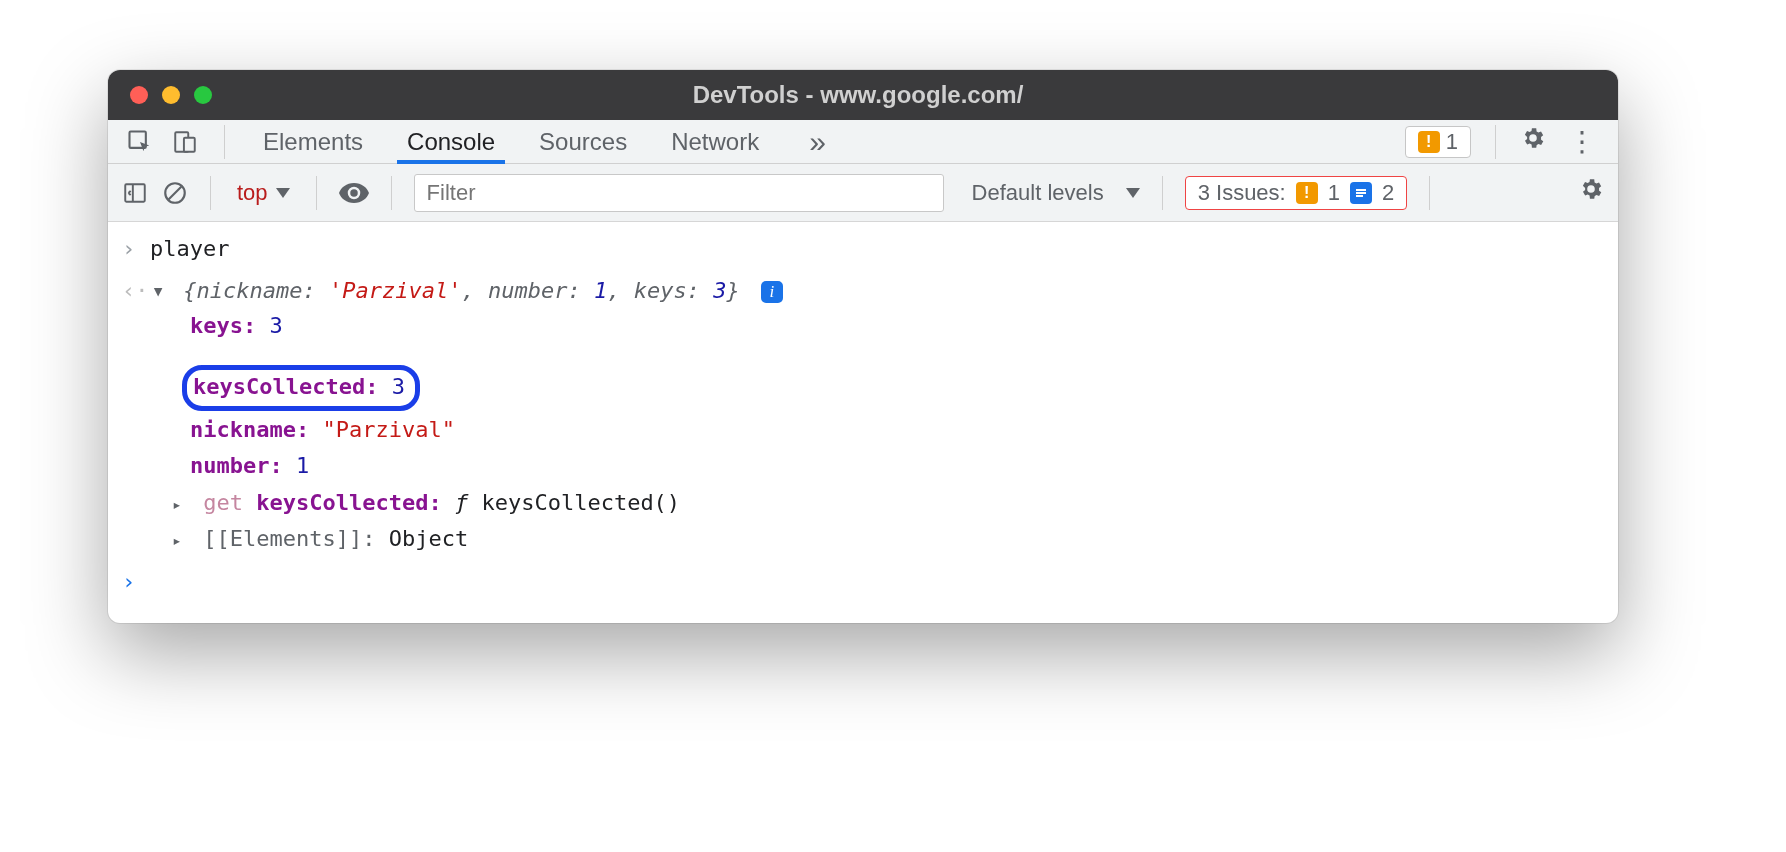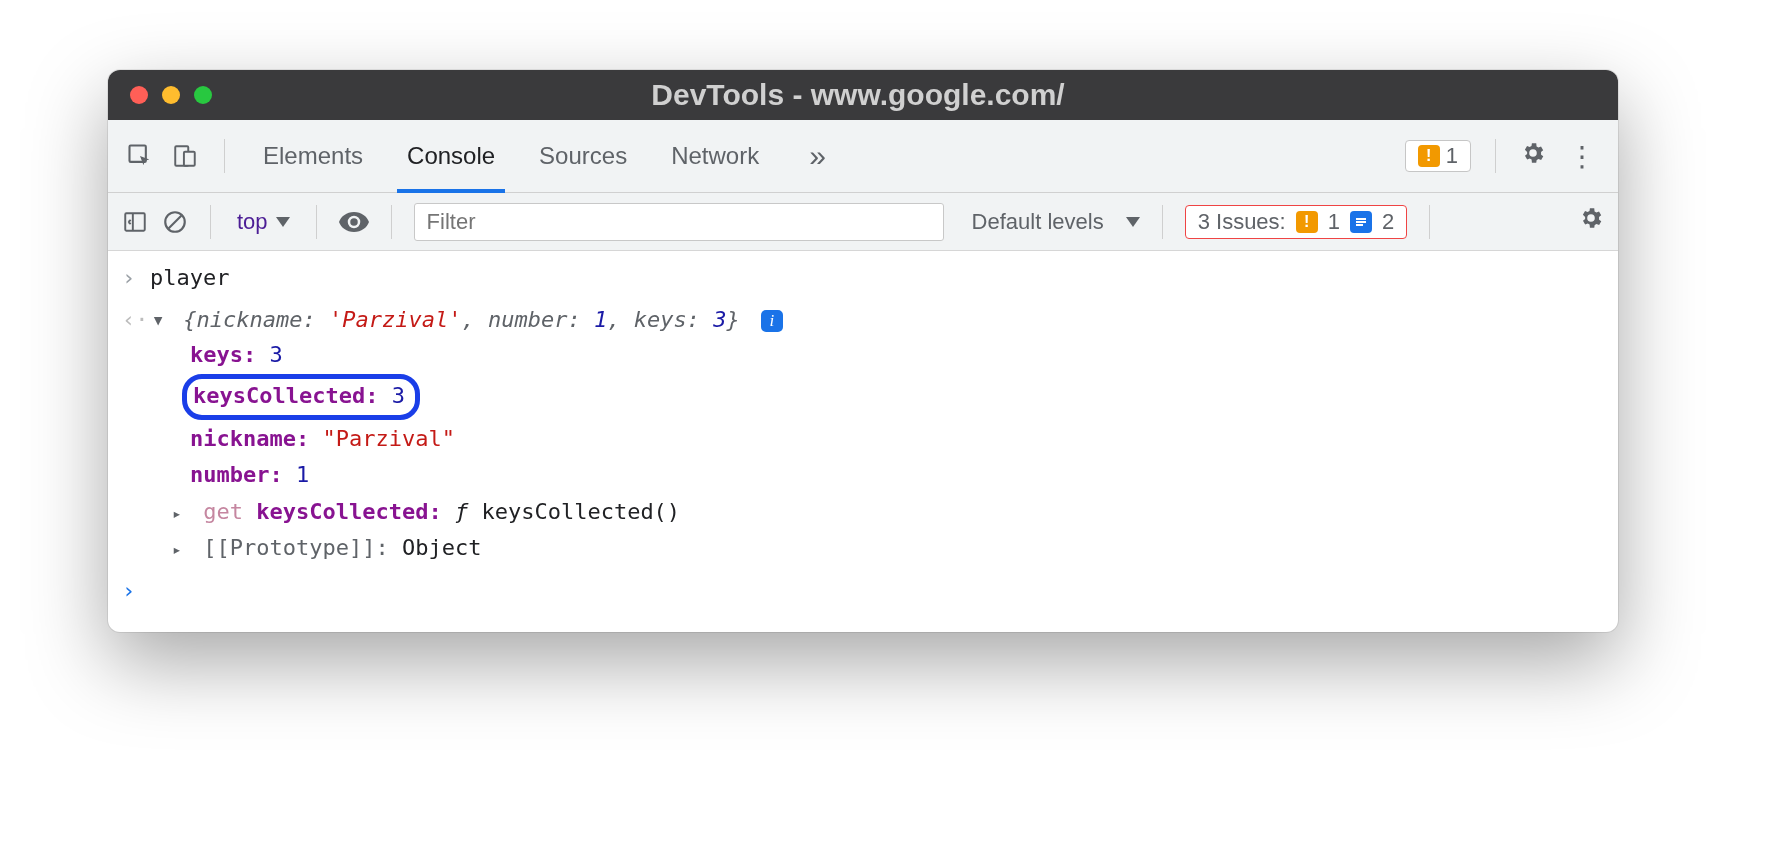--- a/index.html
+++ b/index.html
@@ -35,27 +35,27 @@
   }
   .tl { width: 18px; height: 18px; border-radius: 50%; }
   .tl.red { background: #ff5f57; }
   .tl.yellow { background: #febc2e; }
   .tl.green { background: #28c840; }
   .title {
     position: absolute;
     left: 0; right: 10px;
     text-align: center;
     color: #d0d0d0;
-    font-size: 30px;
+    font-size: 24px;
     font-weight: 600;
     pointer-events: none;
   }
   
   .tabs-bar {
-    height: 73px;
+    height: 44px;
     background: #f1f3f4;
     border-bottom: 1px solid #d0d0d0;
     display: flex;
     align-items: stretch;
     padding: 0 12px;
     gap: 6px;
   }
   .tabs-left {
     display: flex;
     align-items: center;
@@ -149,21 +149,21 @@
     align-items: center;
     padding: 0 14px;
     gap: 14px;
   }
   .tb-section { display: flex; align-items: center; gap: 14px; }
   .context-select {
     display: flex;
     align-items: center;
     gap: 8px;
     font-size: 22px;
-    color: #4c1d95;
+    color: #b91c1c;
     cursor: pointer;
     padding: 0 4px;
   }
   .tri-down {
     width: 0; height: 0;
     border-left: 7px solid transparent;
     border-right: 7px solid transparent;
     border-top: 10px solid #5f6368;
   }
   .filter-input {
@@ -265,20 +265,21 @@
   .getter-kw { color: #c586a0; }
   .fn-f { font-style: italic; color: #202124; }
   .fn-name { color: #202124; }
   .protokey { color: #5f6368; }
   .highlight-oval {
     display: inline-block;
     border: 5px solid #1a3ee8;
     border-radius: 20px;
     padding: 0 10px 2px 6px;
     margin-left: -8px;
+    margin-top: 20px;
   }
   .sub-disclosure {
     display: inline-block;
     width: 14px;
     color: #5f6368;
     cursor: pointer;
     margin-left: -18px;
     margin-right: 4px;
   }
   .sub-disclosure::before { content: "▸"; font-size: 16px; }
@@ -428,21 +429,21 @@
           </div>
           <div class="line">
             <span class="sub-disclosure"></span>
             <span class="getter-kw">get</span>
             <span class="prop-k">keysCollected</span><span class="prop-k">:</span>
             <span class="fn-f">ƒ</span>
             <span class="fn-name">keysCollected()</span>
           </div>
           <div class="line">
             <span class="sub-disclosure"></span>
-            <span class="protokey">[[Prototype]]</span><span class="protokey">:</span>
+            <span class="protokey">[[Elements]]</span><span class="protokey">:</span>
             <span>Object</span>
           </div>
         </div>
       </div>
     </div>
 
     <div class="row">
       <div class="gutter blue">›</div>
       <div class="content"></div>
     </div>

